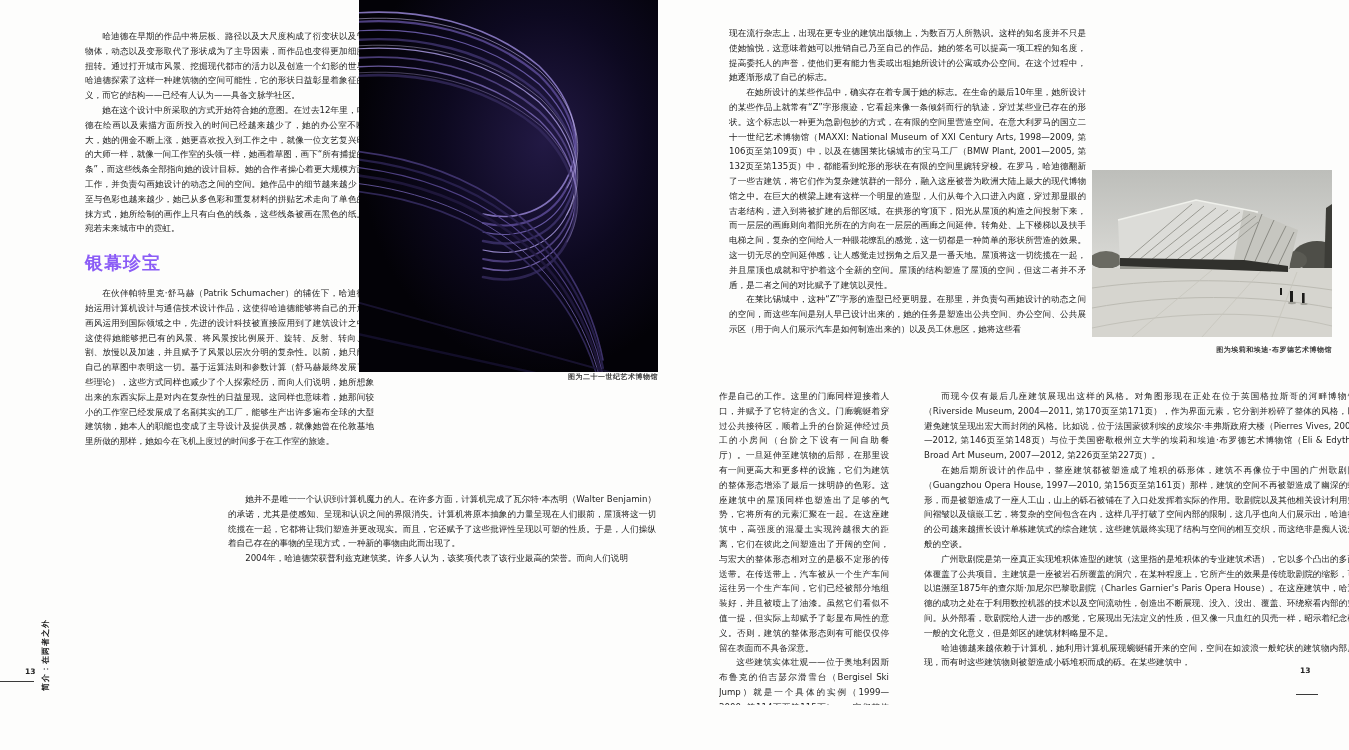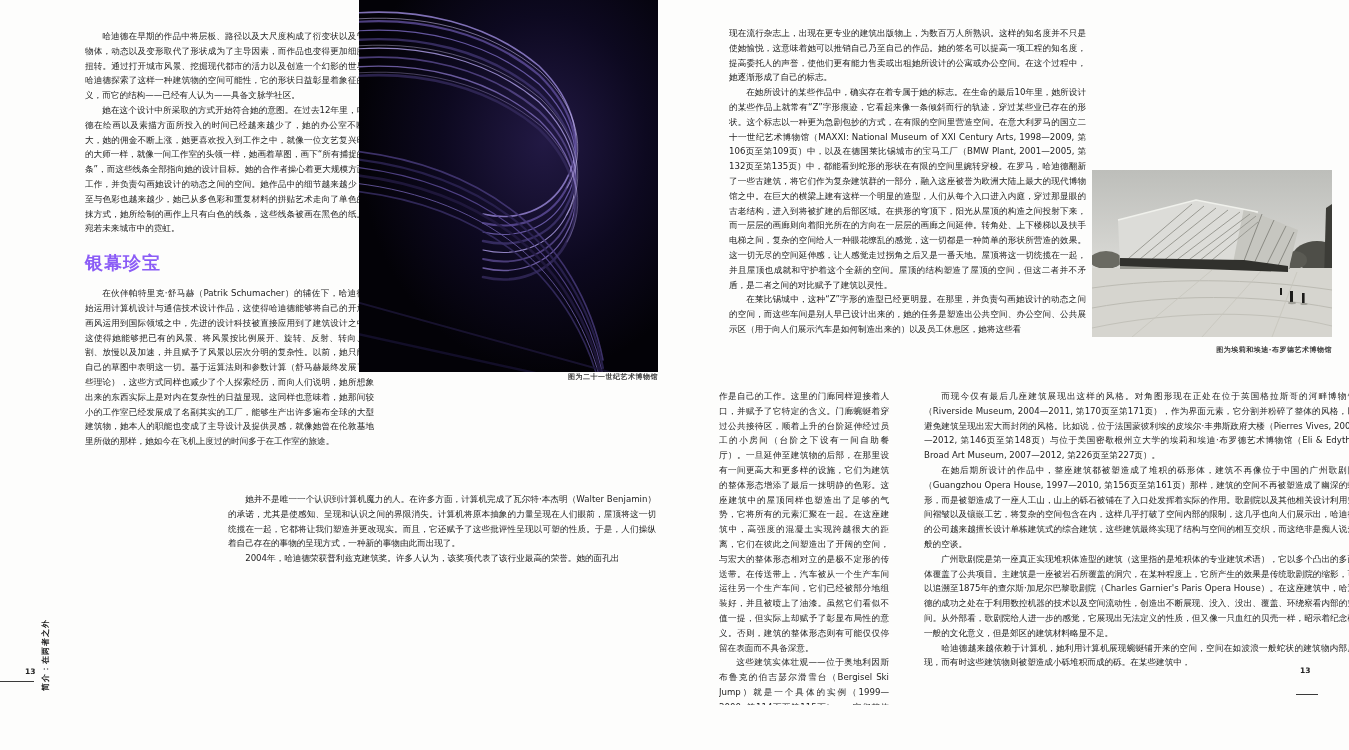--- a/index.html
+++ b/index.html
@@ -62,21 +62,21 @@
         <path d="M-15,190 C50,196 110,216 158,254 C200,288 232,340 244,400" stroke="#3a2f66" stroke-width="1.6" opacity=".8"></path>
         <path d="M-10,300 L250,372" stroke="#1d1738" stroke-width="2" opacity=".8"></path>
         <path d="M-10,332 L190,376" stroke="#171231" stroke-width="2.4" opacity=".8"></path>
       </g>
     </svg>
   </div>
   <div class="abs caption" style="left:359px;top:364px;width:299px;margin-top:8px;">图为二十一世纪艺术博物馆</div>
 
   <div class="abs" style="left:228px;top:492px;width:428px;">
     <p class="para indent">她并不是唯一一个认识到计算机魔力的人。在许多方面，计算机完成了瓦尔特·本杰明（Walter Benjamin）的承诺，尤其是使感知、呈现和认识之间的界限消失。计算机将原本抽象的力量呈现在人们眼前，屋顶将这一切统揽在一起，它都将让我们塑造并更改现实。而且，它还赋予了这些批评性呈现以可塑的性质。于是，人们操纵着自己存在的事物的呈现方式，一种新的事物由此而出现了。</p>
-    <p class="para indent">2004年，哈迪德荣获普利兹克建筑奖。许多人认为，该奖项代表了该行业最高的荣誉。她的面孔出</p>
+    <p class="para indent">2004年，哈迪德荣获普利兹克建筑奖。许多人认为，该奖项代表了该行业最高的荣誉。而向人们说明</p>
   </div>
 
   <div class="abs clip" style="left:729px;top:26px;width:357px;height:361px;">
     <p class="para">现在流行杂志上，出现在更专业的建筑出版物上，为数百万人所熟识。这样的知名度并不只是使她愉悦，这意味着她可以推销自己乃至自己的作品。她的签名可以提高一项工程的知名度，提高委托人的声誉，使他们更有能力售卖或出租她所设计的公寓或办公空间。在这个过程中，她逐渐形成了自己的标志。</p>
     <p class="para indent">在她所设计的某些作品中，确实存在着专属于她的标志。在生命的最后10年里，她所设计的某些作品上就常有“Z”字形痕迹，它看起来像一条倾斜而行的轨迹，穿过某些业已存在的形状。这个标志以一种更为急剧包抄的方式，在有限的空间里营造空间。在意大利罗马的国立二十一世纪艺术博物馆（MAXXI: National Museum of XXI Century Arts, 1998—2009, 第106页至第109页）中，以及在德国莱比锡城市的宝马工厂（BMW Plant, 2001—2005, 第132页至第135页）中，都能看到蛇形的形状在有限的空间里婉转穿梭。在罗马，哈迪德翻新了一些古建筑，将它们作为复杂建筑群的一部分，融入这座被誉为欧洲大陆上最大的现代博物馆之中。在巨大的横梁上建有这样一个明显的造型，人们从每个入口进入内庭，穿过那显眼的古老结构，进入到将被扩建的后部区域。在拱形的穹顶下，阳光从屋顶的构造之间投射下来，而一层层的画廊则向着阳光所在的方向在一层层的画廊之间延伸。转角处、上下楼梯以及扶手电梯之间，复杂的空间给人一种眼花缭乱的感觉，这一切都是一种简单的形状所营造的效果。这一切无尽的空间延伸感，让人感觉走过拐角之后又是一番天地。屋顶将这一切统揽在一起，并且屋顶也成就和守护着这个全新的空间。屋顶的结构塑造了屋顶的空间，但这二者并不矛盾，是二者之间的对比赋予了建筑以灵性。</p>
     <p class="para indent">在莱比锡城中，这种“Z”字形的造型已经更明显。在那里，并负责勾画她设计的动态之间的空间，而这些车间是别人早已设计出来的，她的任务是塑造出公共空间、办公空间、公共展示区（用于向人们展示汽车是如何制造出来的）以及员工休息区，她将这些看</p>
   </div>
 
   <div class="abs" style="left:1092px;top:170px;width:240px;height:167px;">
     <svg width="240" height="167" viewBox="0 0 240 167">

